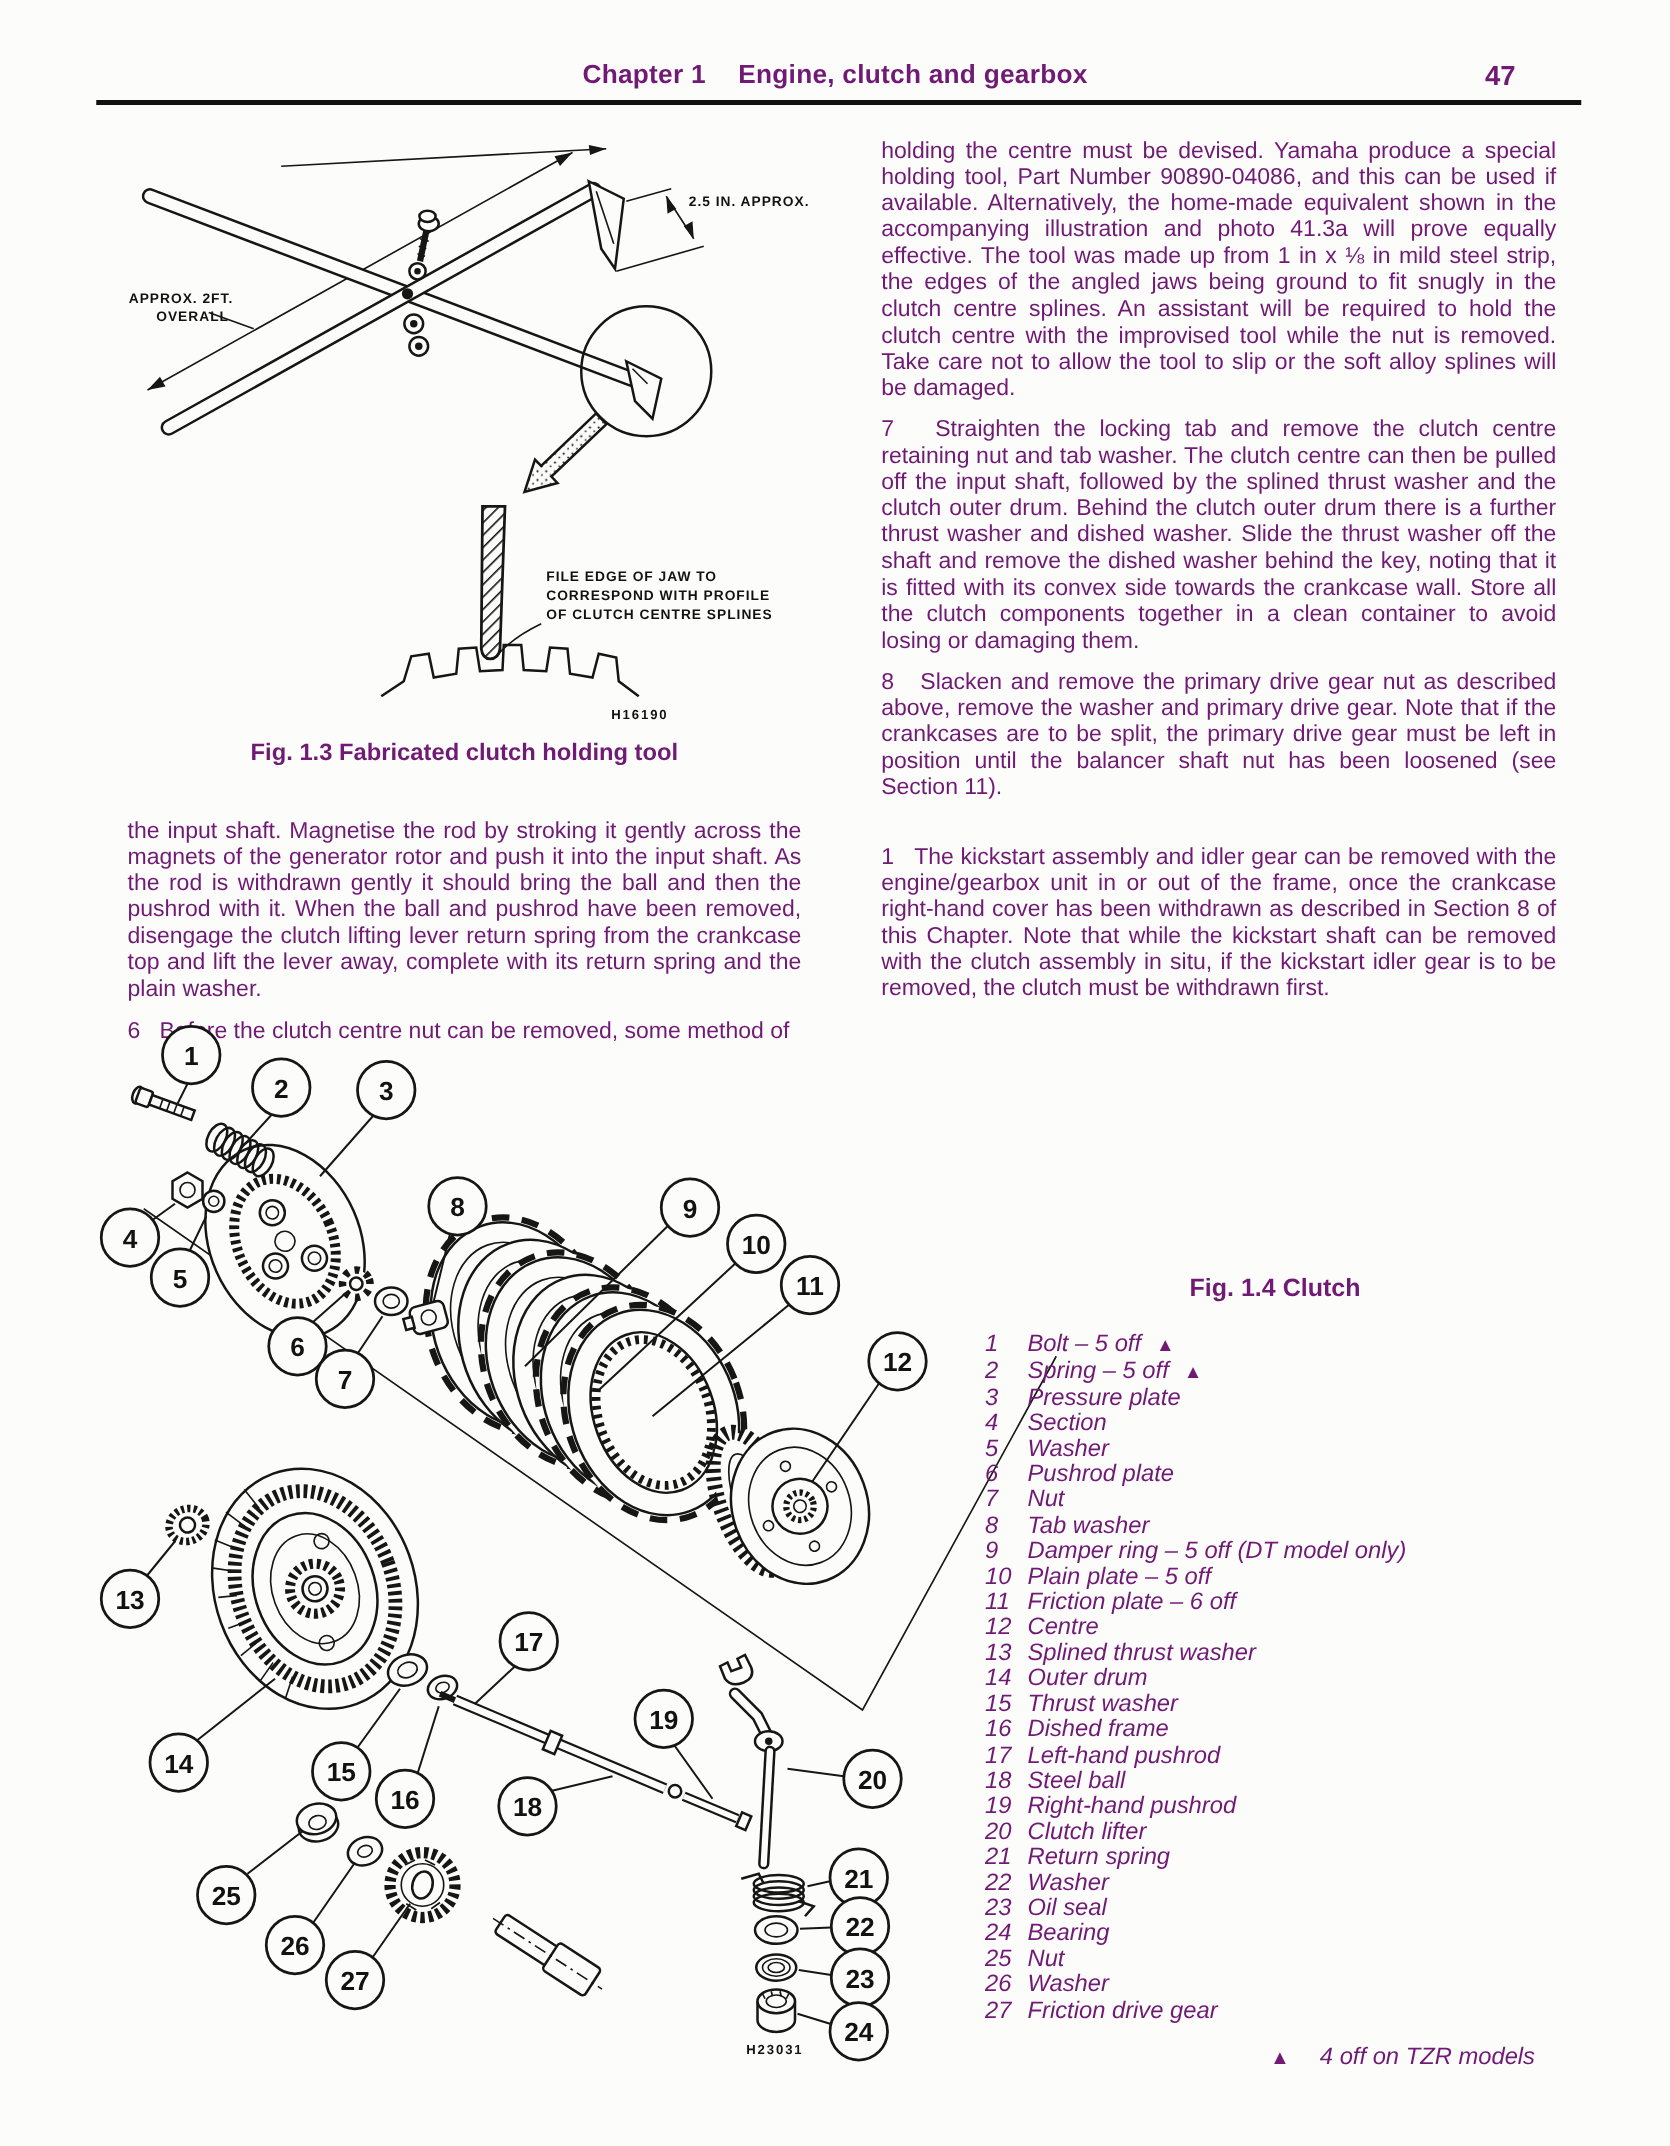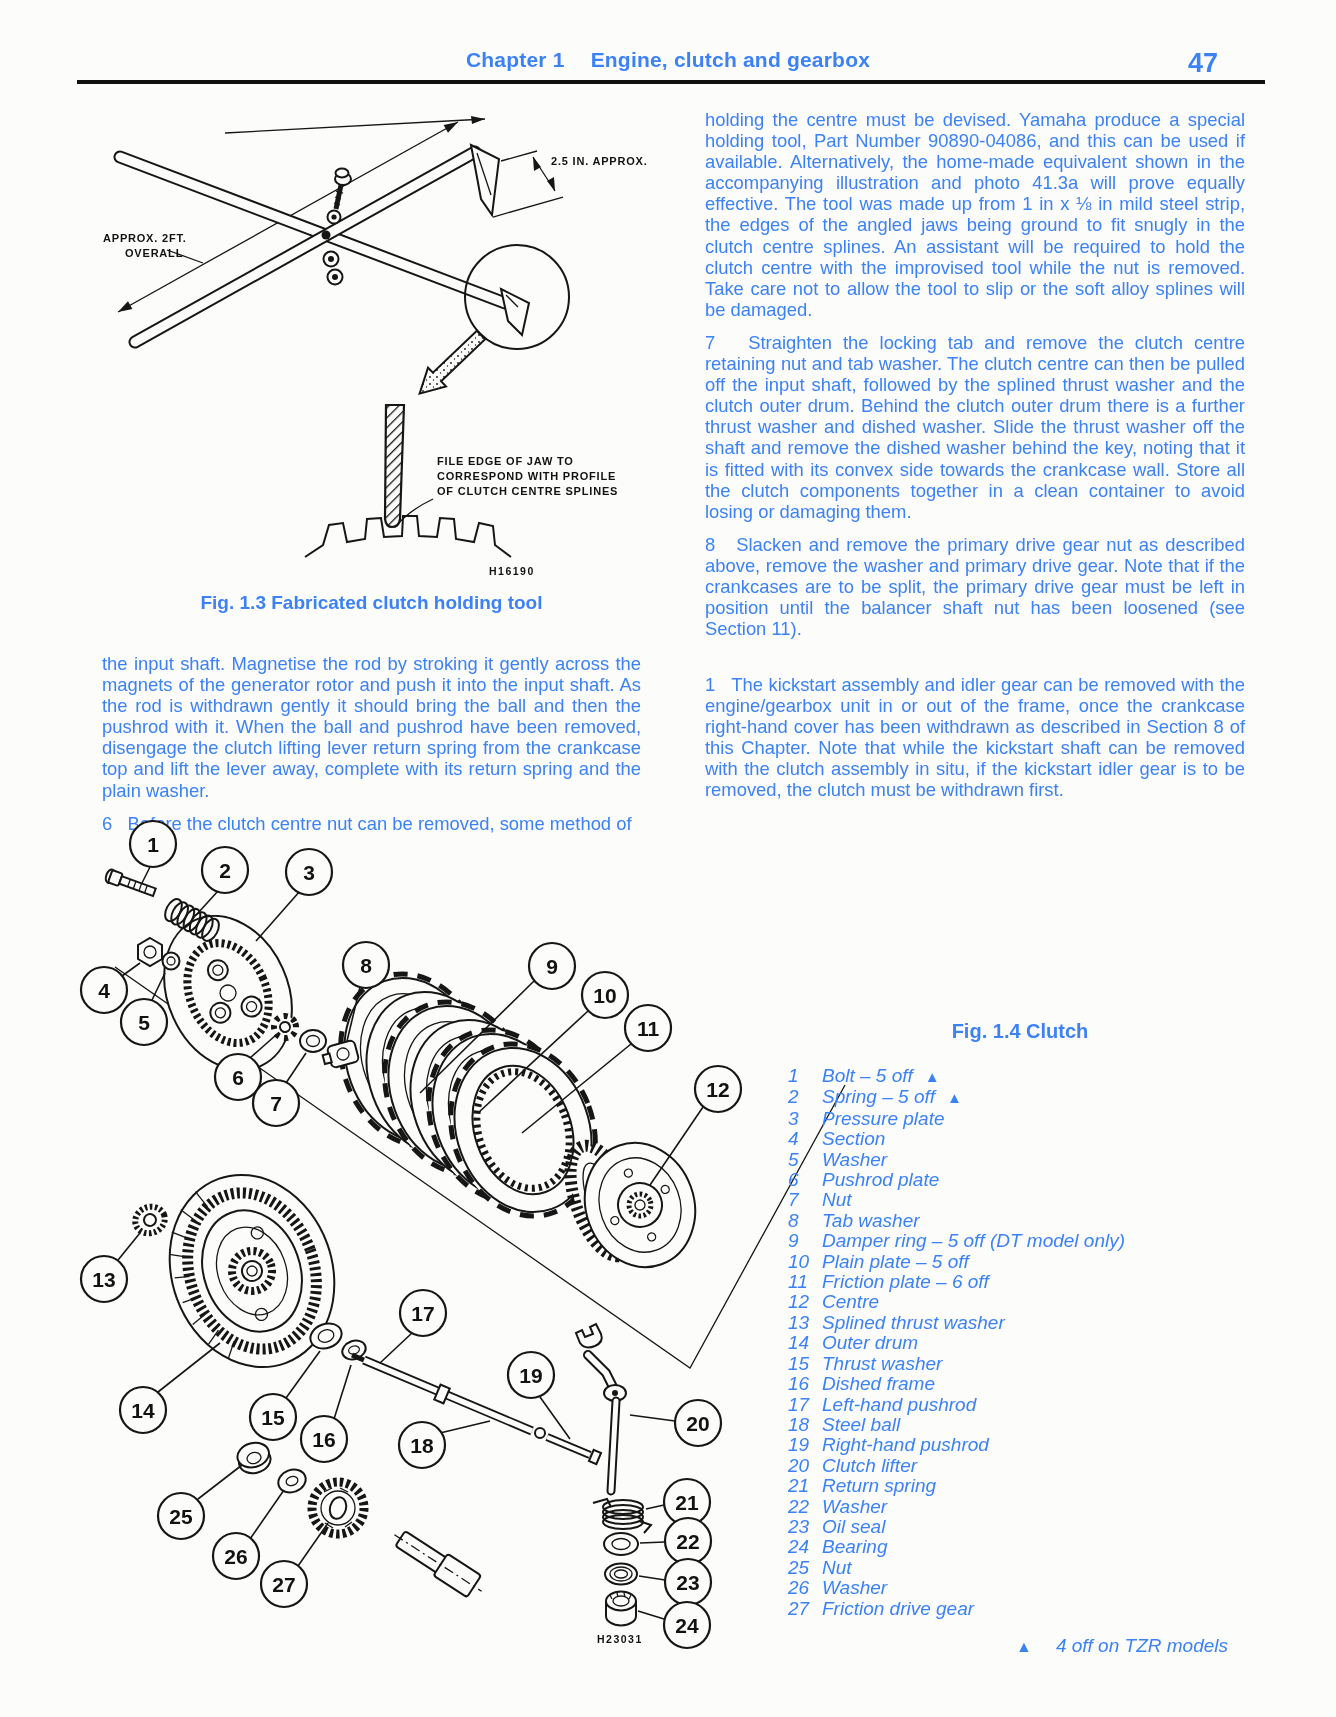--- a/index.html
+++ b/index.html
@@ -1,21 +1,21 @@
 <!DOCTYPE html>
 <html><head>
 <meta charset="utf-8">
 <style>
   html,body{margin:0;padding:0;background:#e8e8e6;}
   .page{position:relative;width:1336px;height:1717px;background:#fcfcfa;margin:0 auto;
-        font-family:"Liberation Sans","DejaVu Sans",sans-serif;color:#3b82f6;overflow:hidden;}
+        font-family:"Liberation Sans","DejaVu Sans",sans-serif;color:#701a75;overflow:hidden;}
   .hdr-title{position:absolute;top:48px;left:0;width:1336px;text-align:center;
              font-size:21px;font-weight:bold;letter-spacing:.2px;}
   .hdr-title .gap{display:inline-block;width:26px;}
-  .hdr-num{position:absolute;top:48px;left:1188px;width:60px;font-size:27px;font-weight:bold;}
+  .hdr-num{position:absolute;top:48px;left:1188px;width:60px;font-size:22px;font-weight:bold;}
   .hdr-rule{position:absolute;top:80px;left:77px;width:1188px;height:4px;background:#121212;}
   .body-text{position:absolute;font-size:18.4px;line-height:21.1px;text-align:justify;}
   .body-text p{margin:12px;}
   #left-body{left:90px;top:641px;width:563px;}
   #right-body{left:693px;top:97px;width:564px;}
   #right-para1{left:693px;top:662px;width:564px;}
   .fig-caption{position:absolute;font-weight:bold;font-size:19px;}
   #fig13-caption{left:90px;top:592px;width:563px;text-align:center;}
   #fig14-caption{left:900px;top:1020px;width:240px;text-align:center;font-size:20px;}
   #section10{position:absolute;left:693px;top:578px;width:565px;

